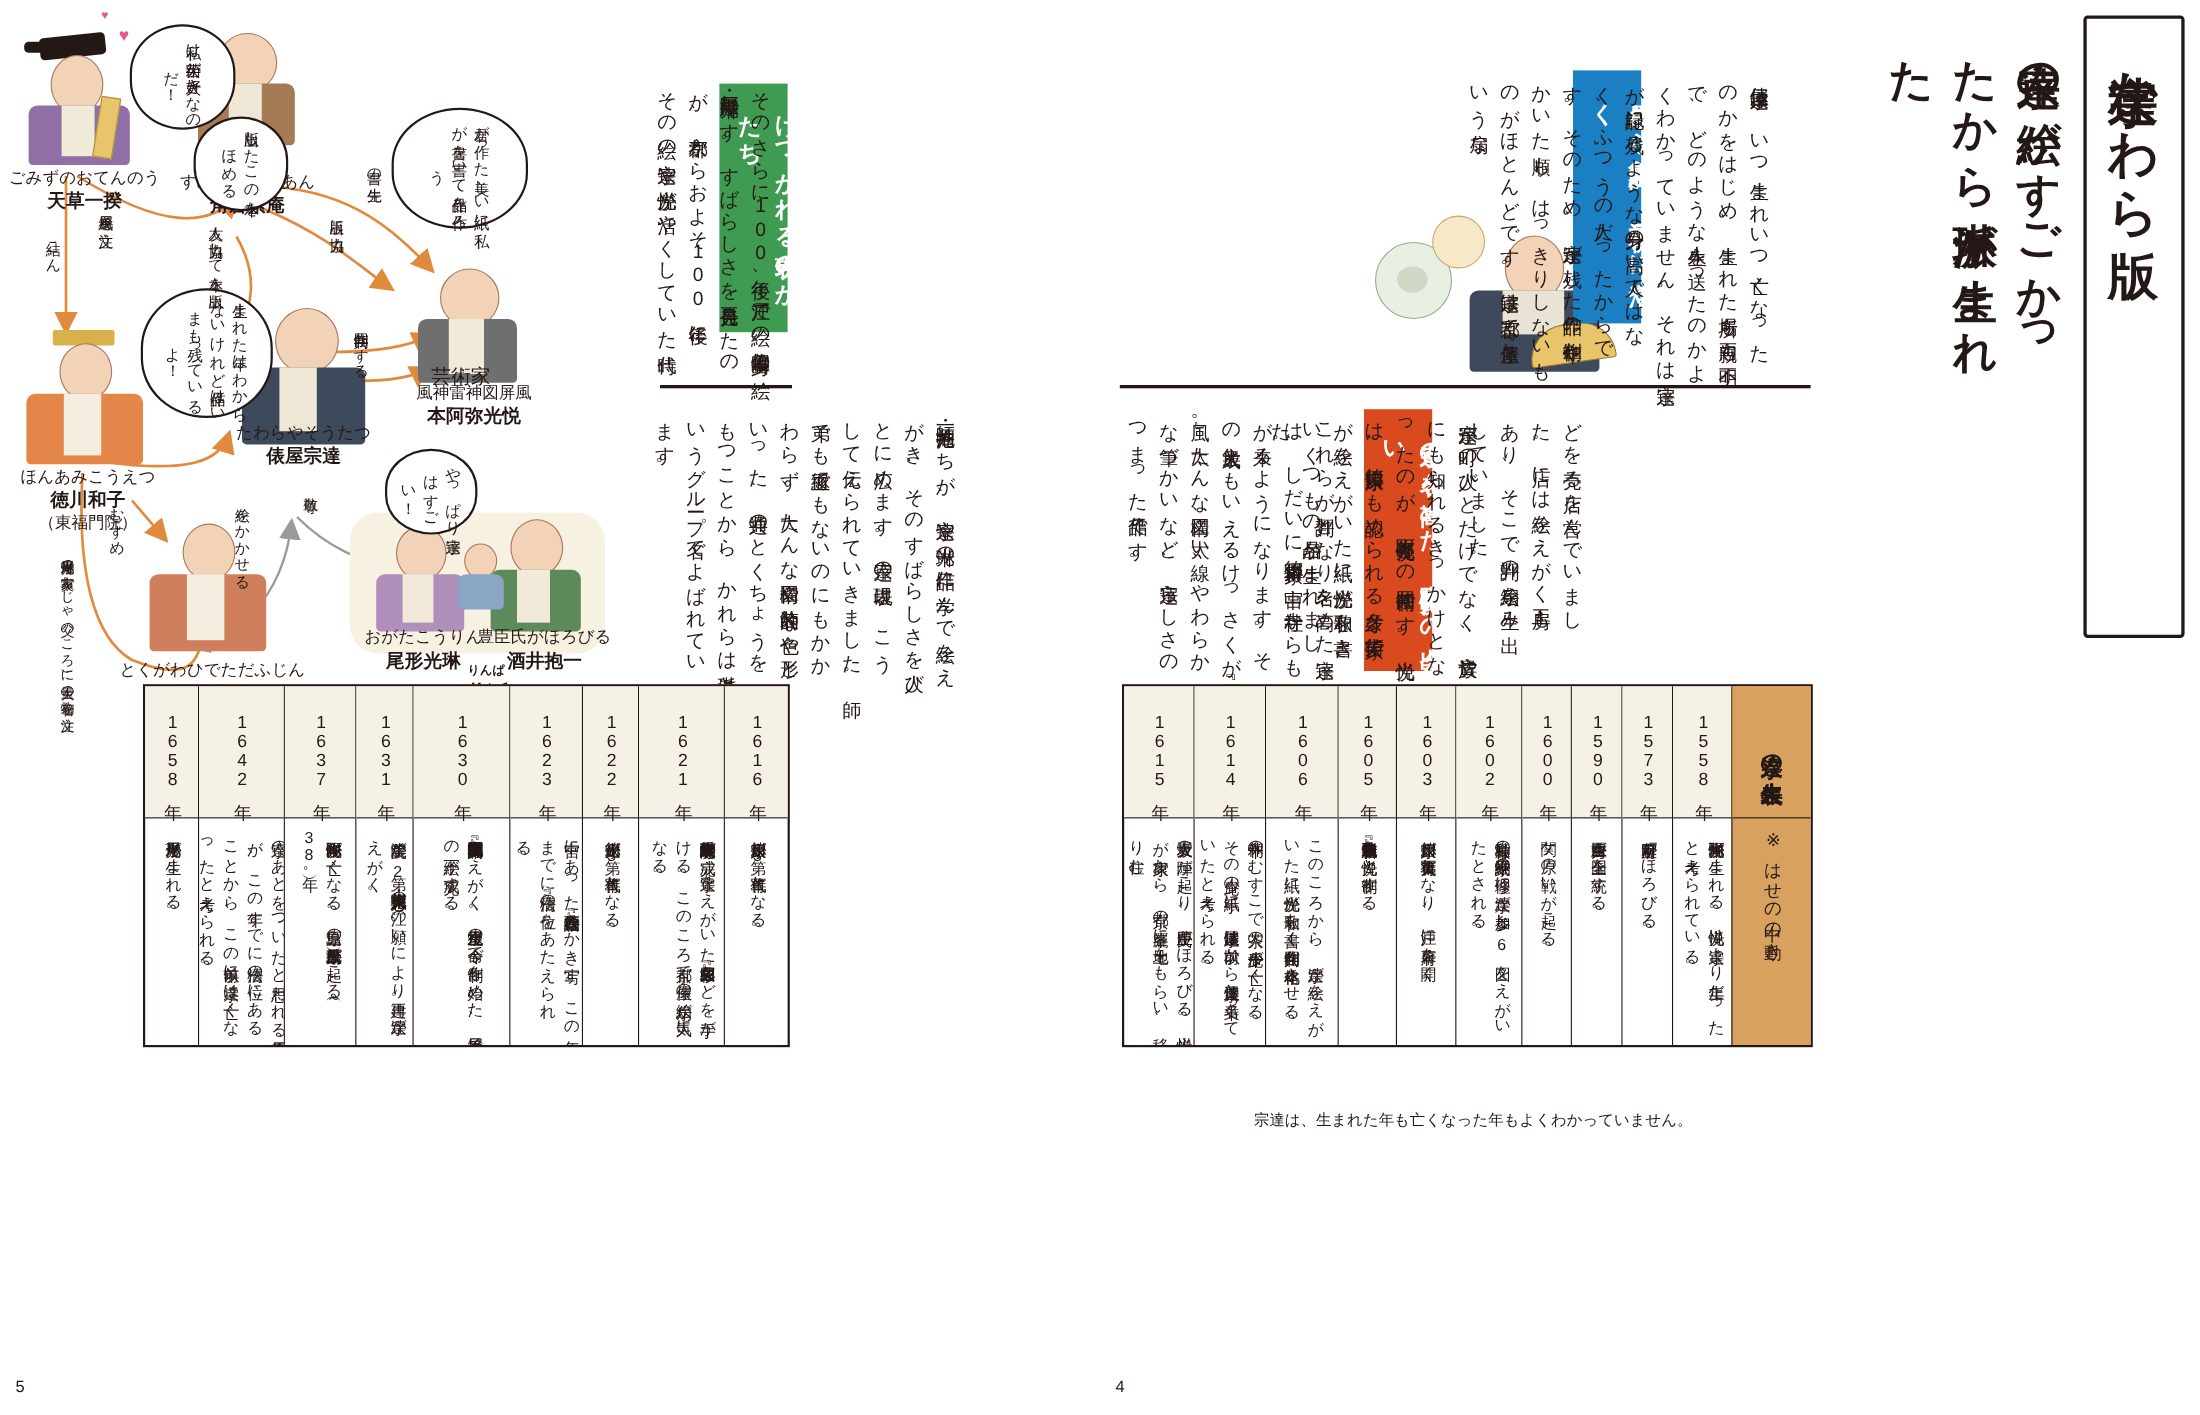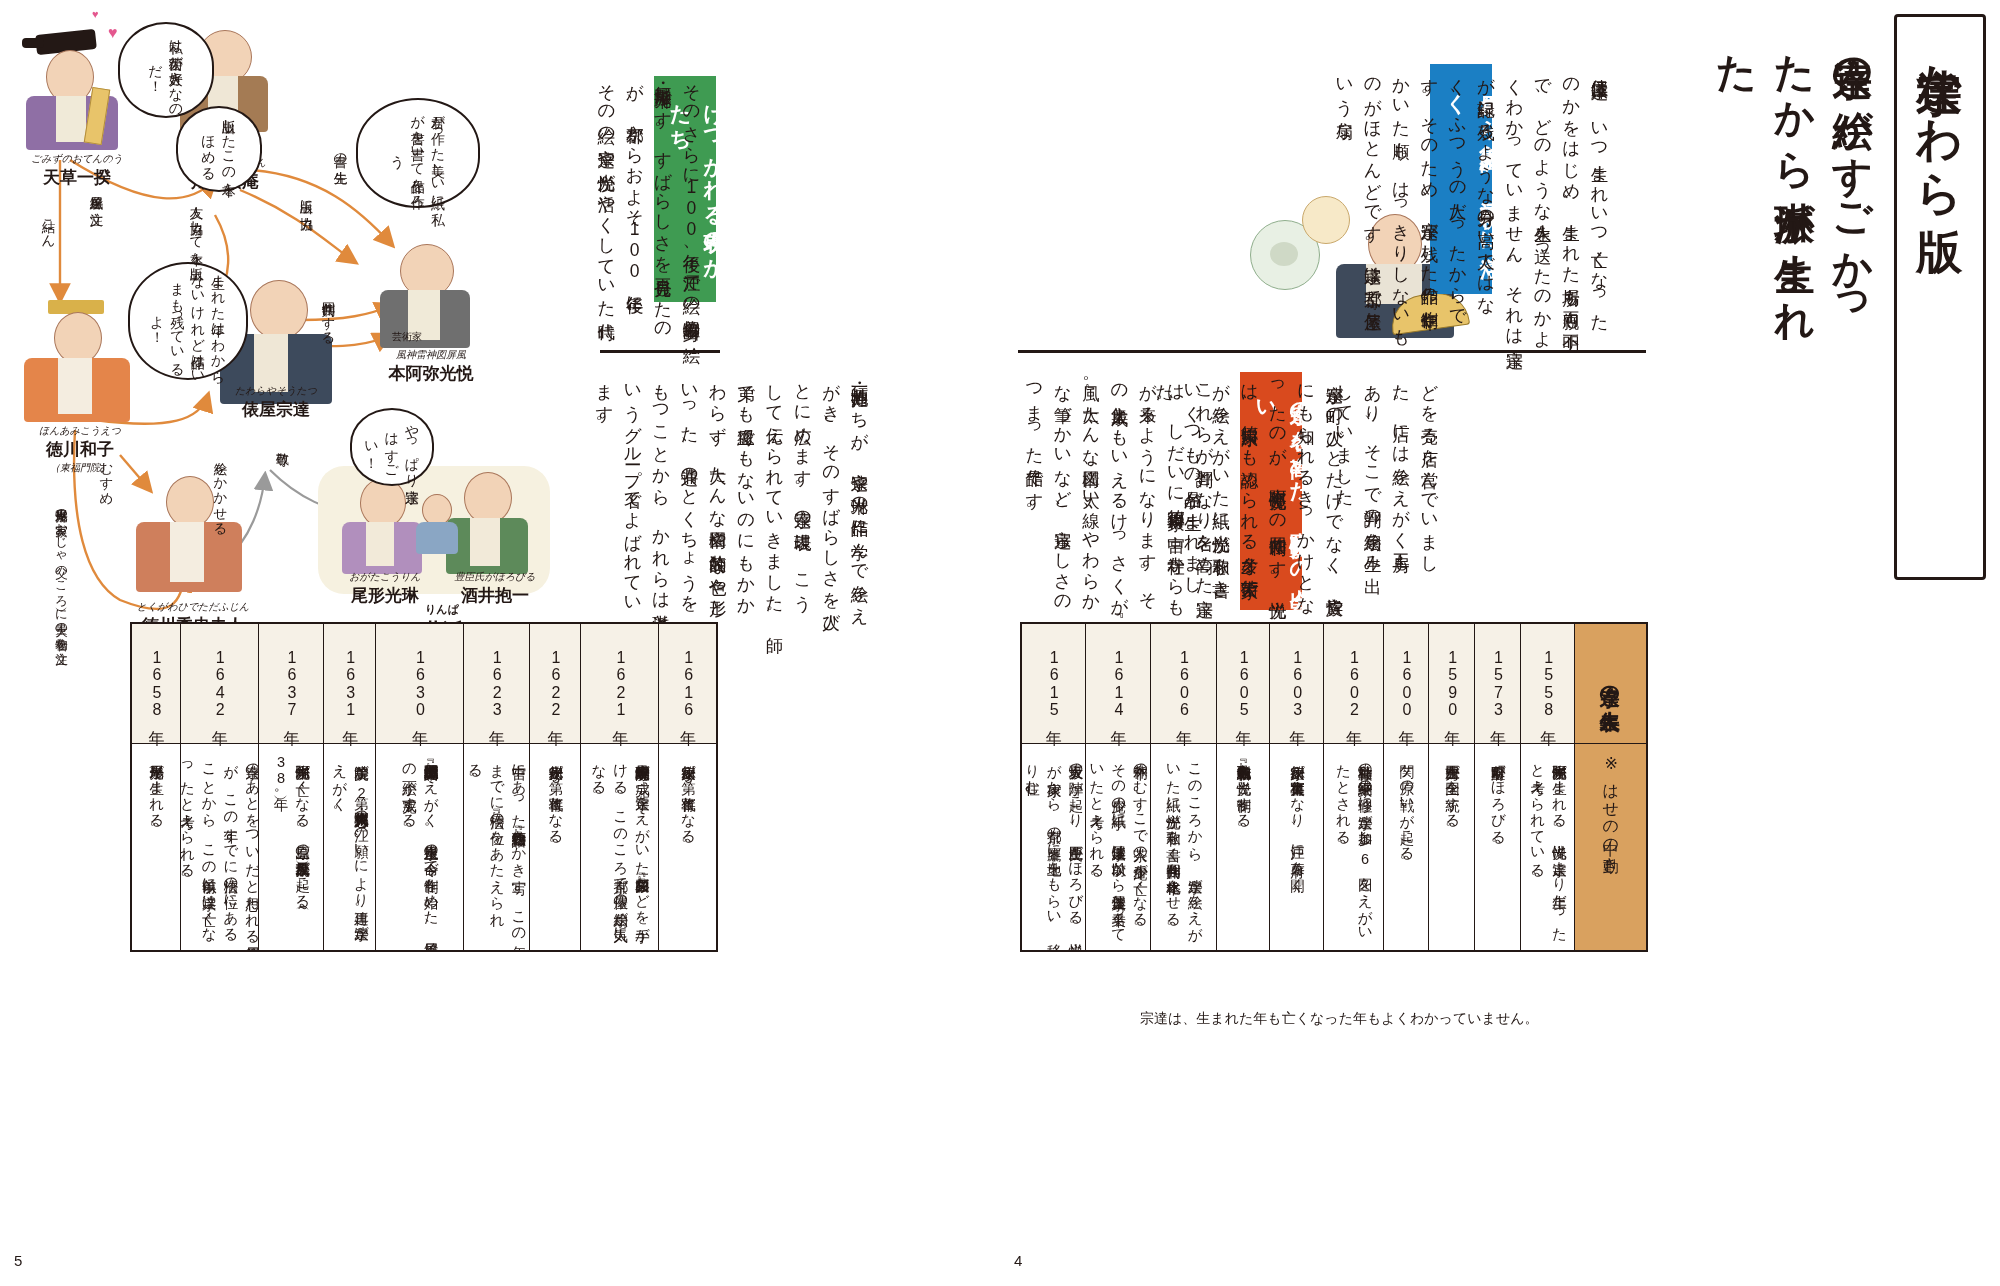--- a/index.html
+++ b/index.html
@@ -47,22 +47,22 @@
   .chrono .hdr .yr span{font-size:20px;font-weight:bold;}
   .chrono .hdr .ev span{font-size:16px;}
 
   .note{position:absolute;font-size:14px;}
   .pagenum{position:absolute;font-size:15px;color:#231815;}
 
   
   .figure{position:absolute;}
   .figcap{position:absolute;text-align:center;}
   .figcap .nm{writing-mode:horizontal-tb;font-size:17px;font-weight:bold;white-space:nowrap;}
-  .figcap .rl{font-size:10px;white-space:nowrap;font-style:italic;}
-  .role{position:absolute;font-size:10px;white-space:nowrap;}
+  .figcap .rl{font-size:15px;white-space:nowrap;}
+  .role{position:absolute;font-size:18px;white-space:nowrap;}
 
   .bubble{position:absolute;border:2px solid #231815;border-radius:50% / 46%;background:#fff;display:flex;align-items:center;justify-content:center;box-sizing:border-box;}
   .bubble span{writing-mode:vertical-rl;text-orientation:upright;font-size:14px;line-height:1.45;text-align:center;}
 
   .arrowlbl{position:absolute;font-size:13.5px;}
   .arrowlbl span{writing-mode:vertical-rl;text-orientation:upright;line-height:1.4;}
 
   .rinpabox{position:absolute;background:#f6f1e0;border-radius:26px;}
   .rinpalbl{position:absolute;font-size:22px;font-weight:bold;}
 

